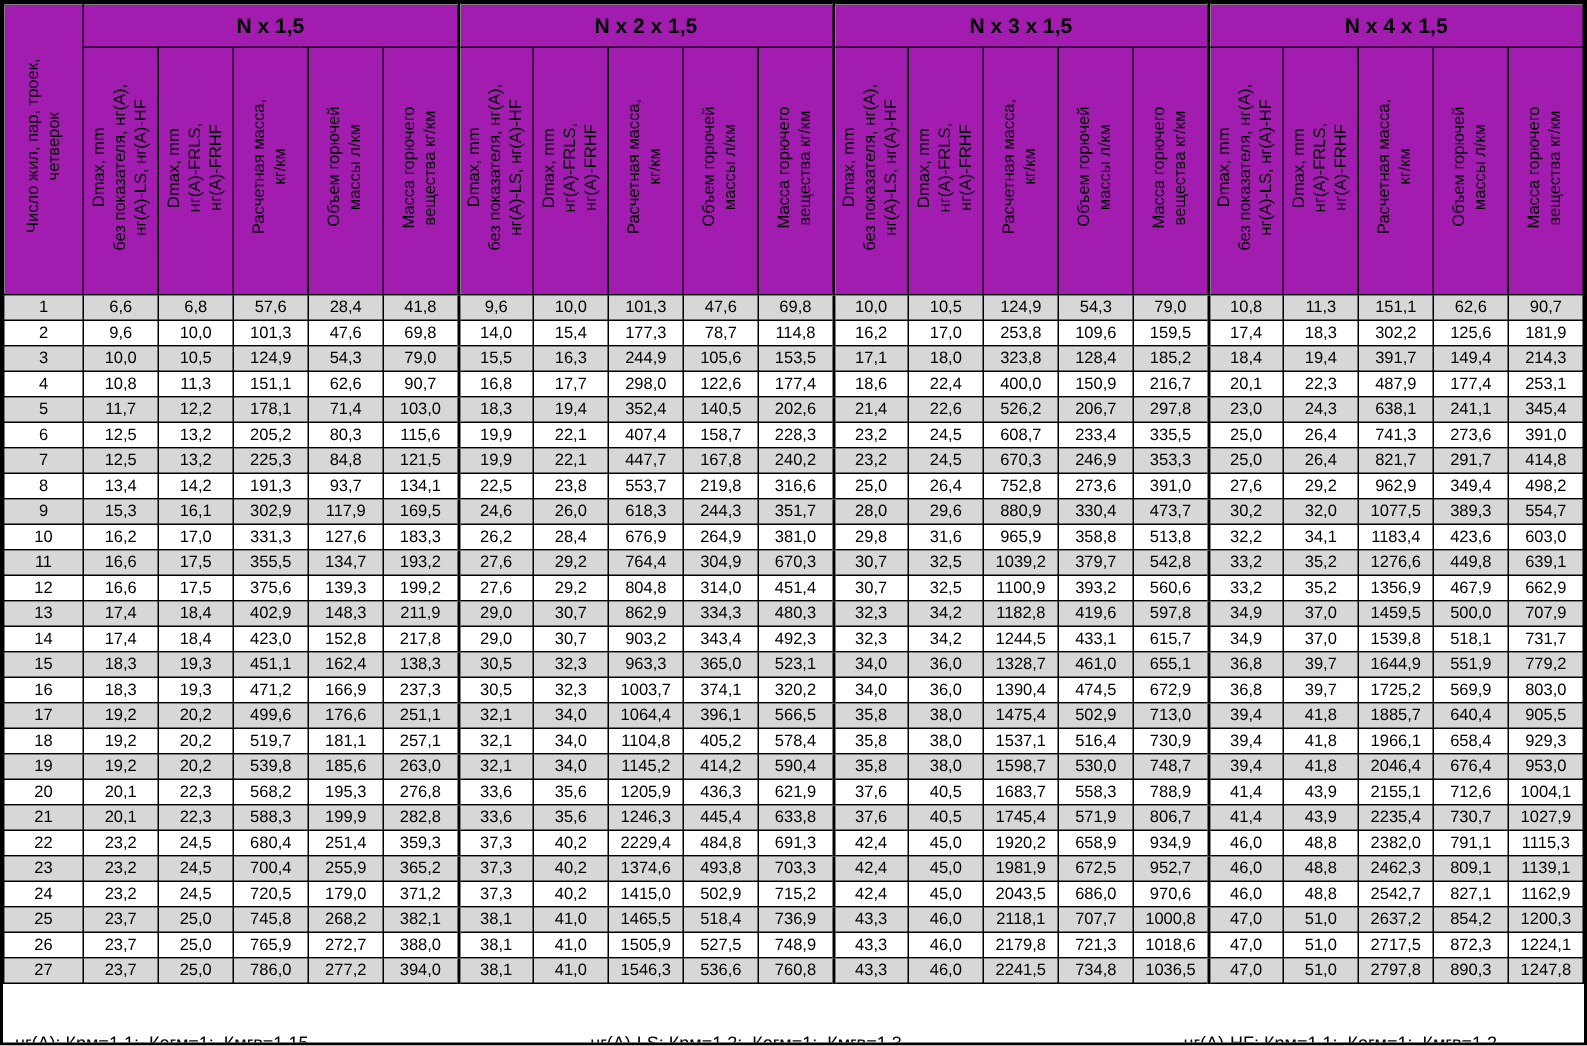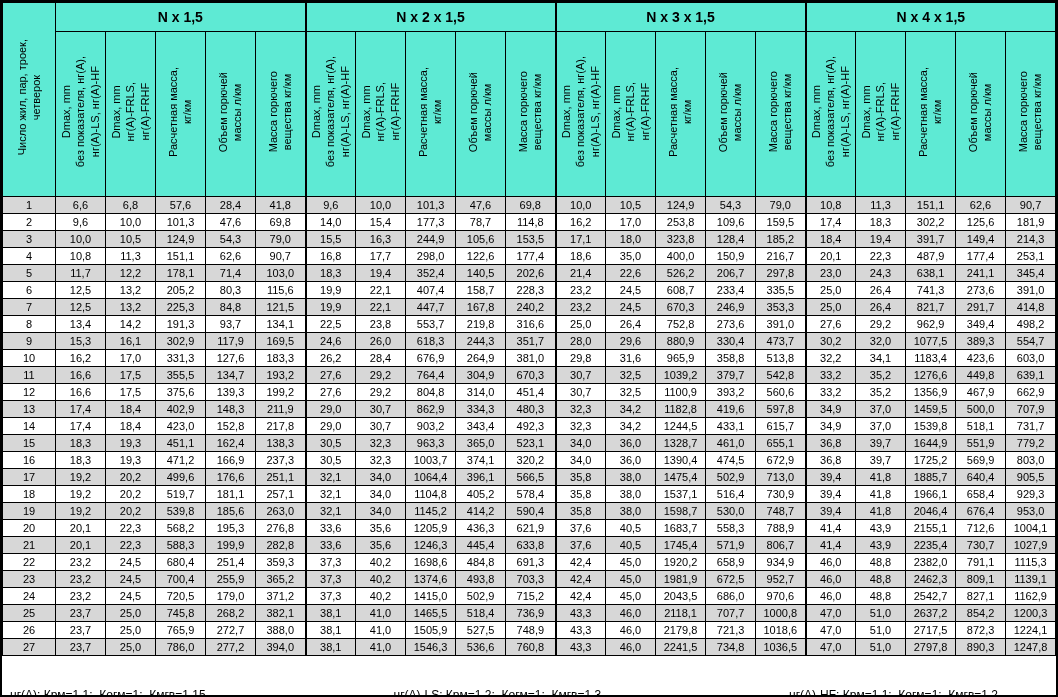--- a/index.html
+++ b/index.html
@@ -1,20 +1,20 @@
 <!DOCTYPE html>
 <html><head>
 <meta charset="utf-8">
 <style>
   html,body{margin:0;padding:0;background:#fff;}
   body{width:1058px;height:697px;font-family:"Liberation Sans",sans-serif;color:#000;}
   .frame{box-sizing:border-box;width:1058px;height:697px;border:2px solid #000;overflow:hidden;}
   table{border-collapse:collapse;table-layout:fixed;width:100%;}
   th,td{border:1px solid #000;overflow:hidden;}
-  th{font-weight:normal;background:#5eead4;}
+  th{font-weight:normal;background:#a21caf;}
   th.group{height:26px;font-weight:bold;font-size:14px;text-align:center;vertical-align:middle;}
   th.corner{vertical-align:middle;text-align:center;}
   tr.colhead-row th{height:156px;vertical-align:middle;text-align:center;padding:4px 0;}
   .vtext{writing-mode:vertical-rl;transform:rotate(180deg);white-space:pre-line;font-size:11px;line-height:1.3;display:inline-block;max-height:150px;}
   tbody td{height:16px;font-size:11px;text-align:center;padding:0;line-height:16px;}
   tbody tr:nth-child(odd) td{background:#d7d7d7;}
   tbody tr:nth-child(even) td{background:#ffffff;}
   .gs{border-left-width:2px;}
   .notes{font-size:12px;white-space:pre;}
   .notes-line{display:flex;align-items:center;height:21px;}
@@ -186,21 +186,21 @@
           <td>11,3</td>
           <td>151,1</td>
           <td>62,6</td>
           <td>90,7</td>
           <td class="gs">16,8</td>
           <td>17,7</td>
           <td>298,0</td>
           <td>122,6</td>
           <td>177,4</td>
           <td class="gs">18,6</td>
-          <td>35,0</td>
+          <td>22,4</td>
           <td>400,0</td>
           <td>150,9</td>
           <td>216,7</td>
           <td class="gs">20,1</td>
           <td>22,3</td>
           <td>487,9</td>
           <td>177,4</td>
           <td>253,1</td>
         </tr>
         <tr>
@@ -596,21 +596,21 @@
         </tr>
         <tr>
           <td>22</td>
           <td>23,2</td>
           <td>24,5</td>
           <td>680,4</td>
           <td>251,4</td>
           <td>359,3</td>
           <td class="gs">37,3</td>
           <td>40,2</td>
-          <td>1698,6</td>
+          <td>2229,4</td>
           <td>484,8</td>
           <td>691,3</td>
           <td class="gs">42,4</td>
           <td>45,0</td>
           <td>1920,2</td>
           <td>658,9</td>
           <td>934,9</td>
           <td class="gs">46,0</td>
           <td>48,8</td>
           <td>2382,0</td>

